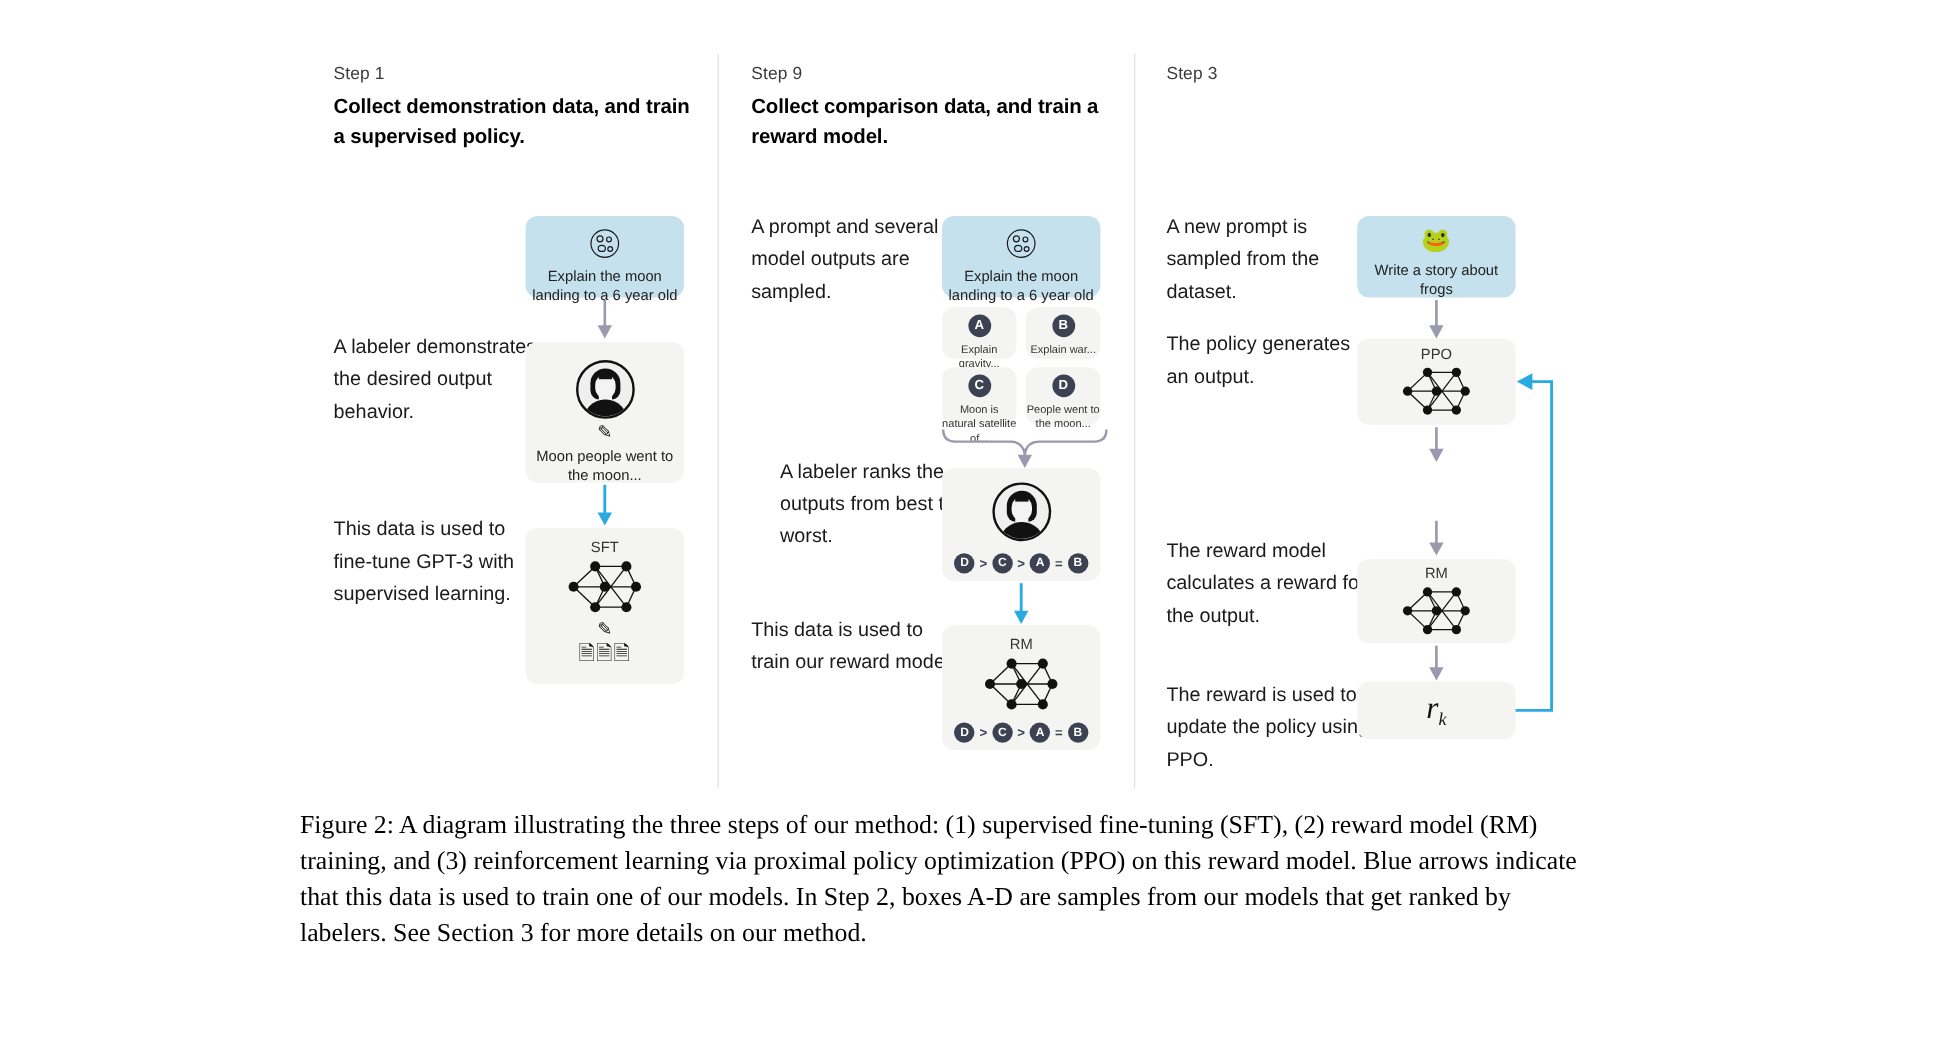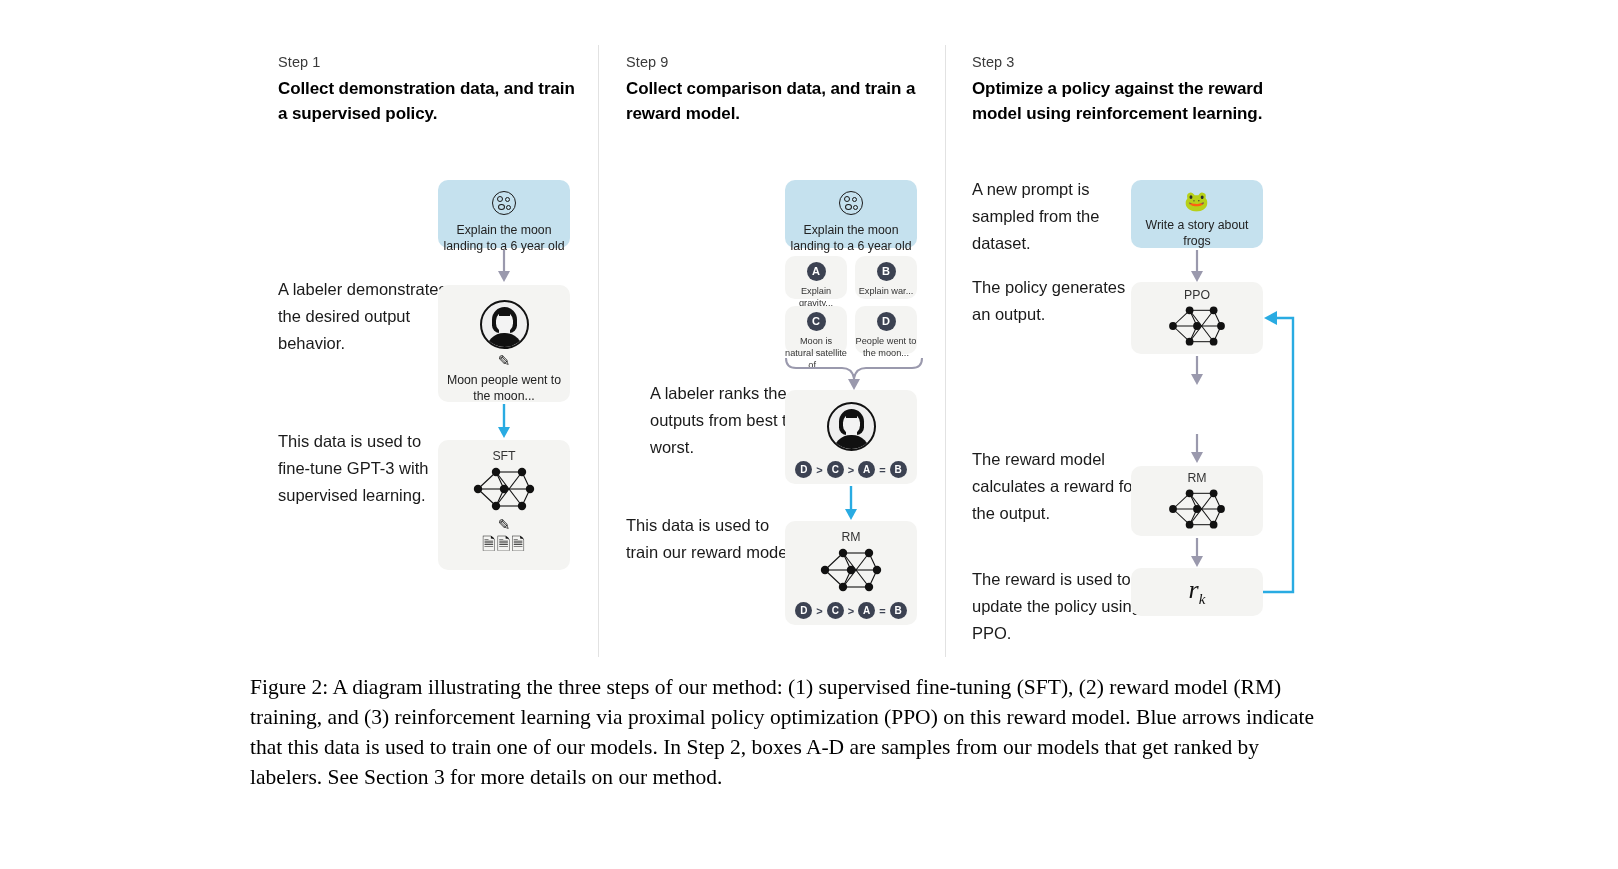--- a/index.html
+++ b/index.html
@@ -155,20 +155,21 @@
       </svg>
       <div class="pencil" style="margin-top:2px;">✎</div>
       <div class="docs" style="margin-top:3px;">🗎🗎🗎</div>
     </div>
   </div>
 
   <div class="col" id="col2">
     <div class="step-label">Step 9</div>
     <div class="step-title">Collect comparison data, and train a reward model.</div>
 
+    <div class="desc" style="top:176px;">A prompt and several model outputs are sampled.</div>
     <div class="desc" style="top:380px;margin-left:24px;">A labeler ranks the outputs from best to worst.</div>
     <div class="desc" style="top:512px;">This data is used to train our reward model.</div>
 
     <div class="box blue" style="left:159px;top:180px;width:132px;height:68px;padding-top:11px;">
       <div class="moon">
         <i class="m1"></i>
           <i class="m2"></i>
           <i class="m3"></i>
           <i class="m4"></i>
       </div>
@@ -256,21 +257,20 @@
         <span class="op">&gt;</span>
         <div class="badge">A</div>
         <span class="op">=</span>
         <div class="badge">B</div>
       </div>
     </div>
   </div>
 
   <div class="col" id="col3">
     <div class="step-label">Step 3</div>
-    <div class="step-title">Optimize a policy against the reward model using reinforcement learning.</div>
 
     <div class="desc" style="top:176px;">A new prompt is sampled from the dataset.</div>
     <div class="desc" style="top:274px;">The policy generates an output.</div>
     <div class="desc" style="top:446px;width:180px;">The reward model calculates a reward for the output.</div>
     <div class="desc" style="top:566px;">The reward is used to update the policy using PPO.</div>
 
     <div class="box blue" style="left:159px;top:180px;width:132px;height:68px;padding-top:10px;">
       <div class="frog">🐸</div>
       <div class="box-cap" style="margin-top:5px;">Write a story about frogs</div>
     </div>

